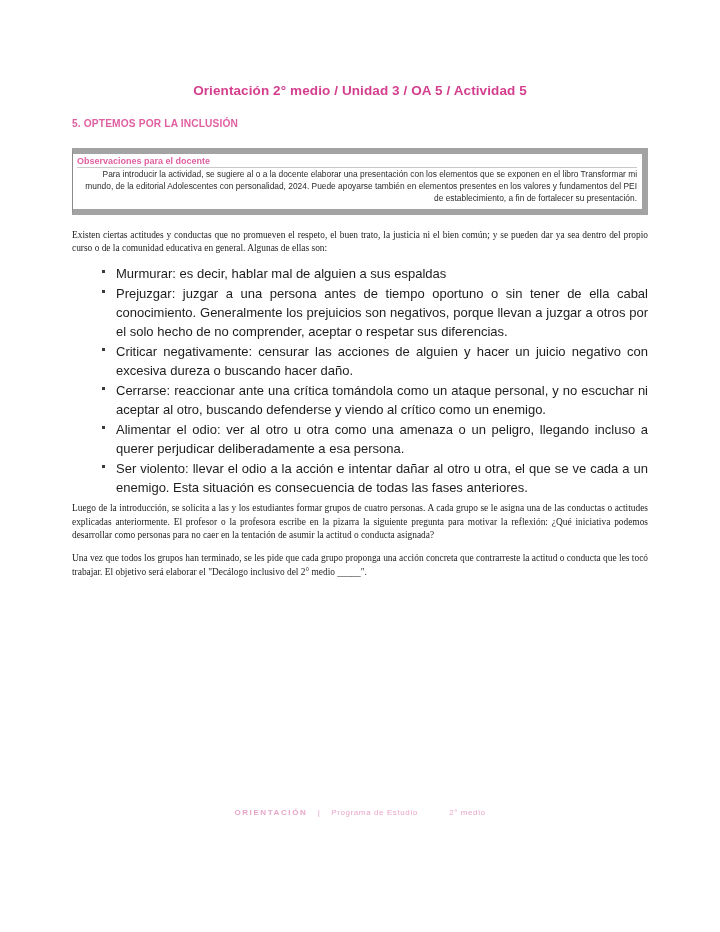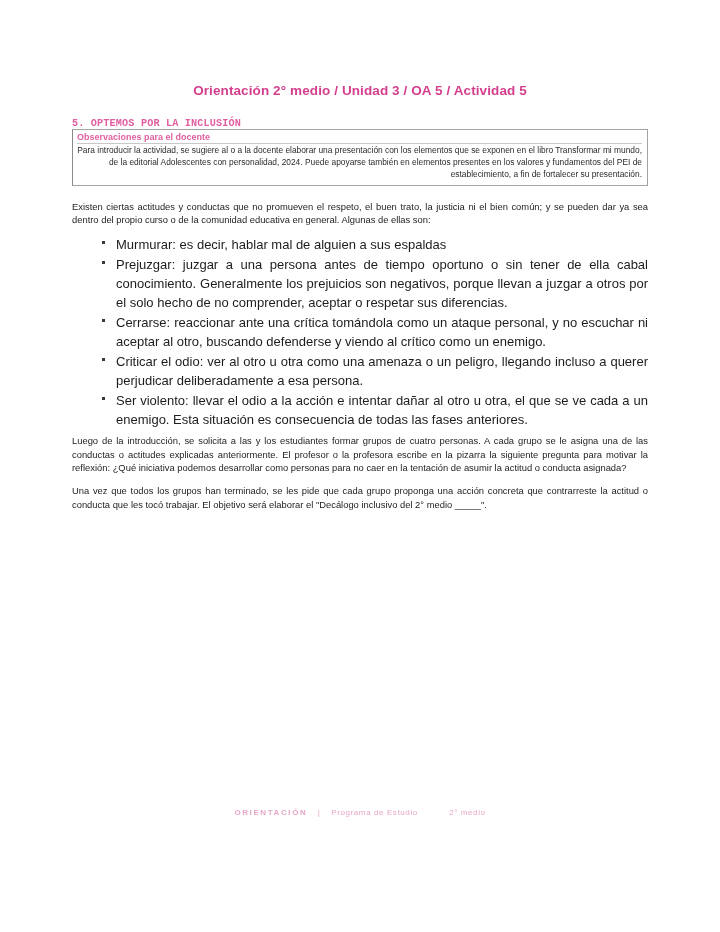--- a/index.html
+++ b/index.html
@@ -34,26 +34,25 @@
     position: absolute;
     left: 72px;
     right: 72px;
     top: 118px;
   }
   .section-title {
     color: #e05fa0;
     font-size: 10.2px;
     font-weight: 700;
     letter-spacing: 0.15px;
-    margin: 0 0 0 0;
+    margin: 0 0 19px 0;
     text-transform: uppercase;
-    font-family: Liberation Mono, monospace;
   }
   .obs-box {
-    border: 1px solid #a3a3a3;
+    border: 6px solid #a3a3a3;
     border-left: 1px solid #8a8a8a;
     padding: 2px 5px 4px 4px;
     margin-bottom: 14px;
   }
   .obs-title {
     color: #e05fa0;
     font-size: 9px;
     font-weight: 600;
     margin: 0 0 1px 0;
     border-bottom: 1px solid #c9c9c9;
@@ -65,20 +64,21 @@
     color: #2b2b2b;
     text-align: right;
     margin: 0;
   }
   .para {
     font-size: 9.4px;
     line-height: 1.46;
     color: #1d1d1d;
     text-align: justify;
     margin: 0 0 9px 0;
+    font-family: Liberation Serif, serif;
   }
   ul.bullets {
     margin: 0 0 4px 0;
     padding-left: 30px;
     list-style: none;
   }
   ul.bullets li {
     position: relative;
     font-size: 13px;
     line-height: 1.46;
@@ -135,22 +135,23 @@
     <div class="obs-box">
       <div class="obs-title">Observaciones para el docente</div>
       <p class="obs-body">Para introducir la actividad, se sugiere al o a la docente elaborar una presentación con los elementos que se exponen en el libro Transformar mi mundo, de la editorial Adolescentes con personalidad, 2024. Puede apoyarse también en elementos presentes en los valores y fundamentos del PEI de establecimiento, a fin de fortalecer su presentación.</p>
     </div>
 
     <p class="para">Existen ciertas actitudes y conductas que no promueven el respeto, el buen trato, la justicia ni el bien común; y se pueden dar ya sea dentro del propio curso o de la comunidad educativa en general. Algunas de ellas son:</p>
 
     <ul class="bullets">
       <li>Murmurar: es decir, hablar mal de alguien a sus espaldas</li>
       <li>Prejuzgar: juzgar a una persona antes de tiempo oportuno o sin tener de ella cabal conocimiento. Generalmente los prejuicios son negativos, porque llevan a juzgar a otros por el solo hecho de no comprender, aceptar o respetar sus diferencias.</li>
+      <li>Criticar negativamente: censurar las acciones de alguien y hacer un juicio negativo con excesiva dureza o buscando hacer daño.</li>
       <li>Cerrarse: reaccionar ante una crítica tomándola como un ataque personal, y no escuchar ni aceptar al otro, buscando defenderse y viendo al crítico como un enemigo.</li>
-      <li>Criticar el odio: ver al otro u otra como una amenaza o un peligro, llegando incluso a querer perjudicar deliberadamente a esa persona.</li>
+      <li>Alimentar el odio: ver al otro u otra como una amenaza o un peligro, llegando incluso a querer perjudicar deliberadamente a esa persona.</li>
       <li>Ser violento: llevar el odio a la acción e intentar dañar al otro u otra, el que se ve cada a un enemigo. Esta situación es consecuencia de todas las fases anteriores.</li>
     </ul>
 
     <p class="para">Luego de la introducción, se solicita a las y los estudiantes formar grupos de cuatro personas. A cada grupo se le asigna una de las conductas o actitudes explicadas anteriormente. El profesor o la profesora escribe en la pizarra la siguiente pregunta para motivar la reflexión: ¿Qué iniciativa podemos desarrollar como personas para no caer en la tentación de asumir la actitud o conducta asignada?</p>
 
     <p class="para">Una vez que todos los grupos han terminado, se les pide que cada grupo proponga una acción concreta que contrarreste la actitud o conducta que les tocó trabajar. El objetivo será elaborar el "Decálogo inclusivo del 2° medio _____".</p>
 
   </div>
 
   <div class="footer">

